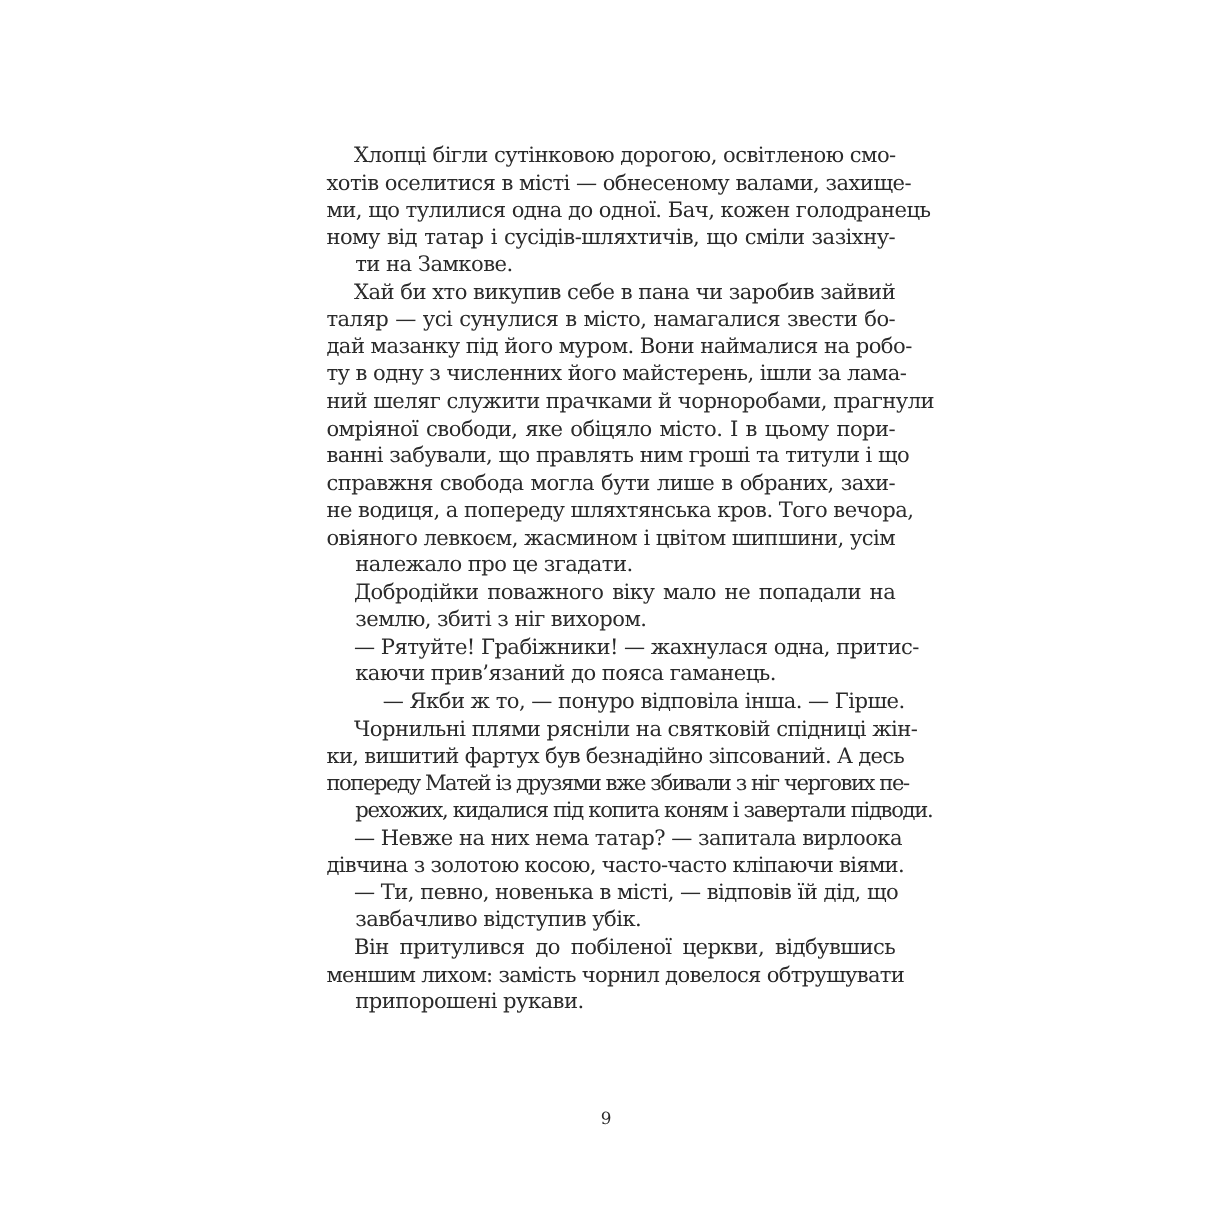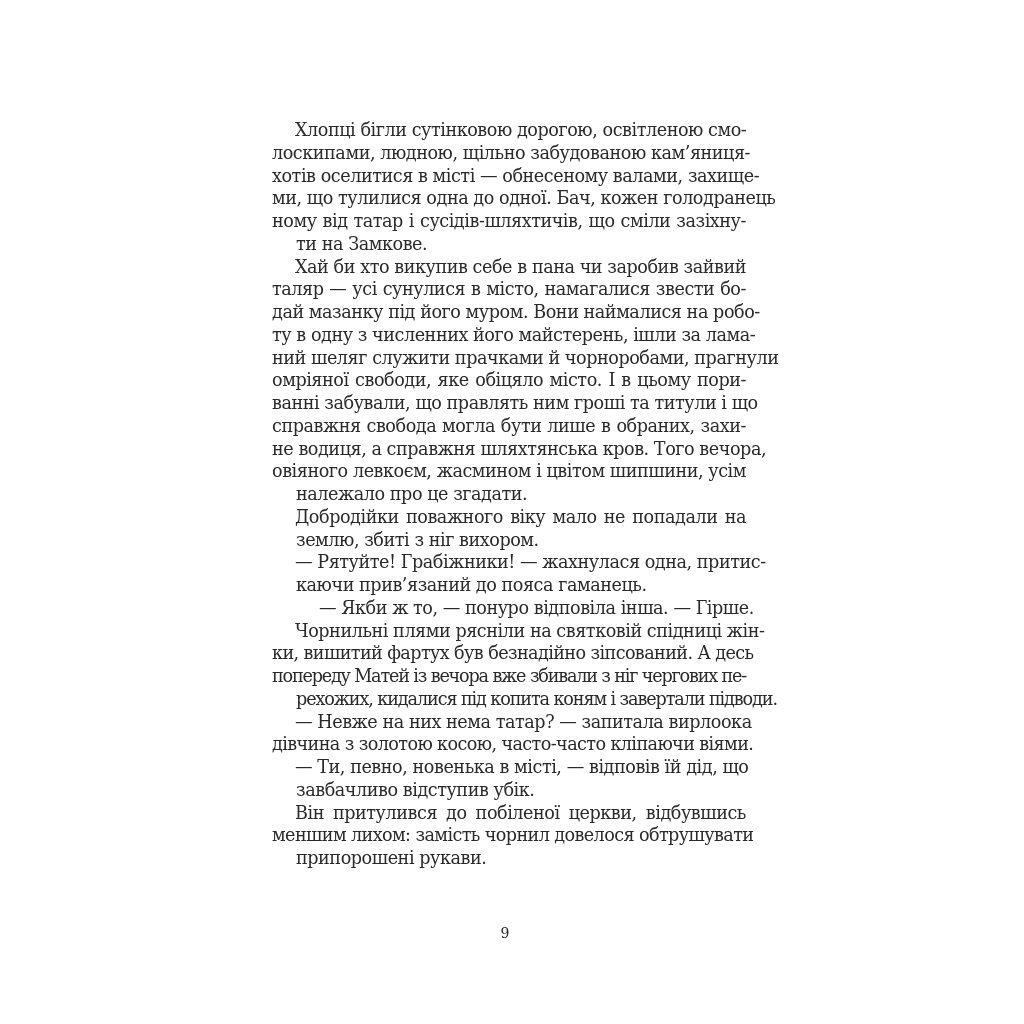--- a/index.html
+++ b/index.html
@@ -58,49 +58,48 @@
       color: #2a2a2a;
     }
   </style>
 </head>
 <body>
 
 <div class="page">
   <div class="text-block">
 
     <span class="line indent">Хлопці бігли сутінковою дорогою, освітленою смо-</span>
-    <span class="line">лоскипами, людною, щільно забудованою кам’яниця-</span>
     <span class="line">хотів оселитися в місті — обнесеному валами, захище-</span>
     <span class="line">ми, що тулилися одна до одної. Бач, кожен голодранець</span>
     <span class="line">ному від татар і сусідів-шляхтичів, що сміли зазіхну-</span>
     <span class="line last">ти на Замкове.</span>
 
     <span class="line indent">Хай би хто викупив себе в пана чи заробив зайвий</span>
     <span class="line">таляр — усі сунулися в місто, намагалися звести бо-</span>
     <span class="line">дай мазанку під його муром. Вони наймалися на робо-</span>
     <span class="line">ту в одну з численних його майстерень, ішли за лама-</span>
     <span class="line">ний шеляг служити прачками й чорноробами, прагнули</span>
     <span class="line">омріяної свободи, яке обіцяло місто. І в цьому пори-</span>
     <span class="line">ванні забували, що правлять ним гроші та титули і що</span>
     <span class="line">справжня свобода могла бути лише в обраних, захи-</span>
-    <span class="line">не водиця, а справжня шляхтянська кров. Того вечора,</span>
+    <span class="line">не водиця, а попереду шляхтянська кров. Того вечора,</span>
     <span class="line">овіяного левкоєм, жасмином і цвітом шипшини, усім</span>
     <span class="line last">належало про це згадати.</span>
 
     <span class="line indent">Добродійки поважного віку мало не попадали на</span>
     <span class="line last">землю, збиті з ніг вихором.</span>
 
     <span class="line indent">— Рятуйте! Грабіжники! — жахнулася одна, притис-</span>
     <span class="line last">каючи прив’язаний до пояса гаманець.</span>
 
     <span class="line indent last">— Якби ж то, — понуро відповіла інша. — Гірше.</span>
 
     <span class="line indent">Чорнильні плями рясніли на святковій спідниці жін-</span>
     <span class="line" style="letter-spacing:-0.6px">ки, вишитий фартух був безнадійно зіпсований. А десь</span>
-    <span class="line" style="letter-spacing:-1.2px">попереду Матей із вечора вже збивали з ніг чергових пе-</span>
+    <span class="line" style="letter-spacing:-1.2px">попереду Матей із друзями вже збивали з ніг чергових пе-</span>
     <span class="line last" style="letter-spacing:-1.1px;text-align-last:justify">рехожих, кидалися під копита коням і завертали підводи.</span>
 
     <span class="line indent">— Невже на них нема татар? — запитала вирлоока</span>
     <span class="line" style="letter-spacing:-0.6px">дівчина з золотою косою, часто-часто кліпаючи віями.</span>
 
     <span class="line indent">— Ти, певно, новенька в місті, — відповів їй дід, що</span>
     <span class="line last">завбачливо відступив убік.</span>
 
     <span class="line indent">Він притулився до побіленої церкви, відбувшись</span>
     <span class="line" style="letter-spacing:-0.6px">меншим лихом: замість чорнил довелося обтрушувати</span>

